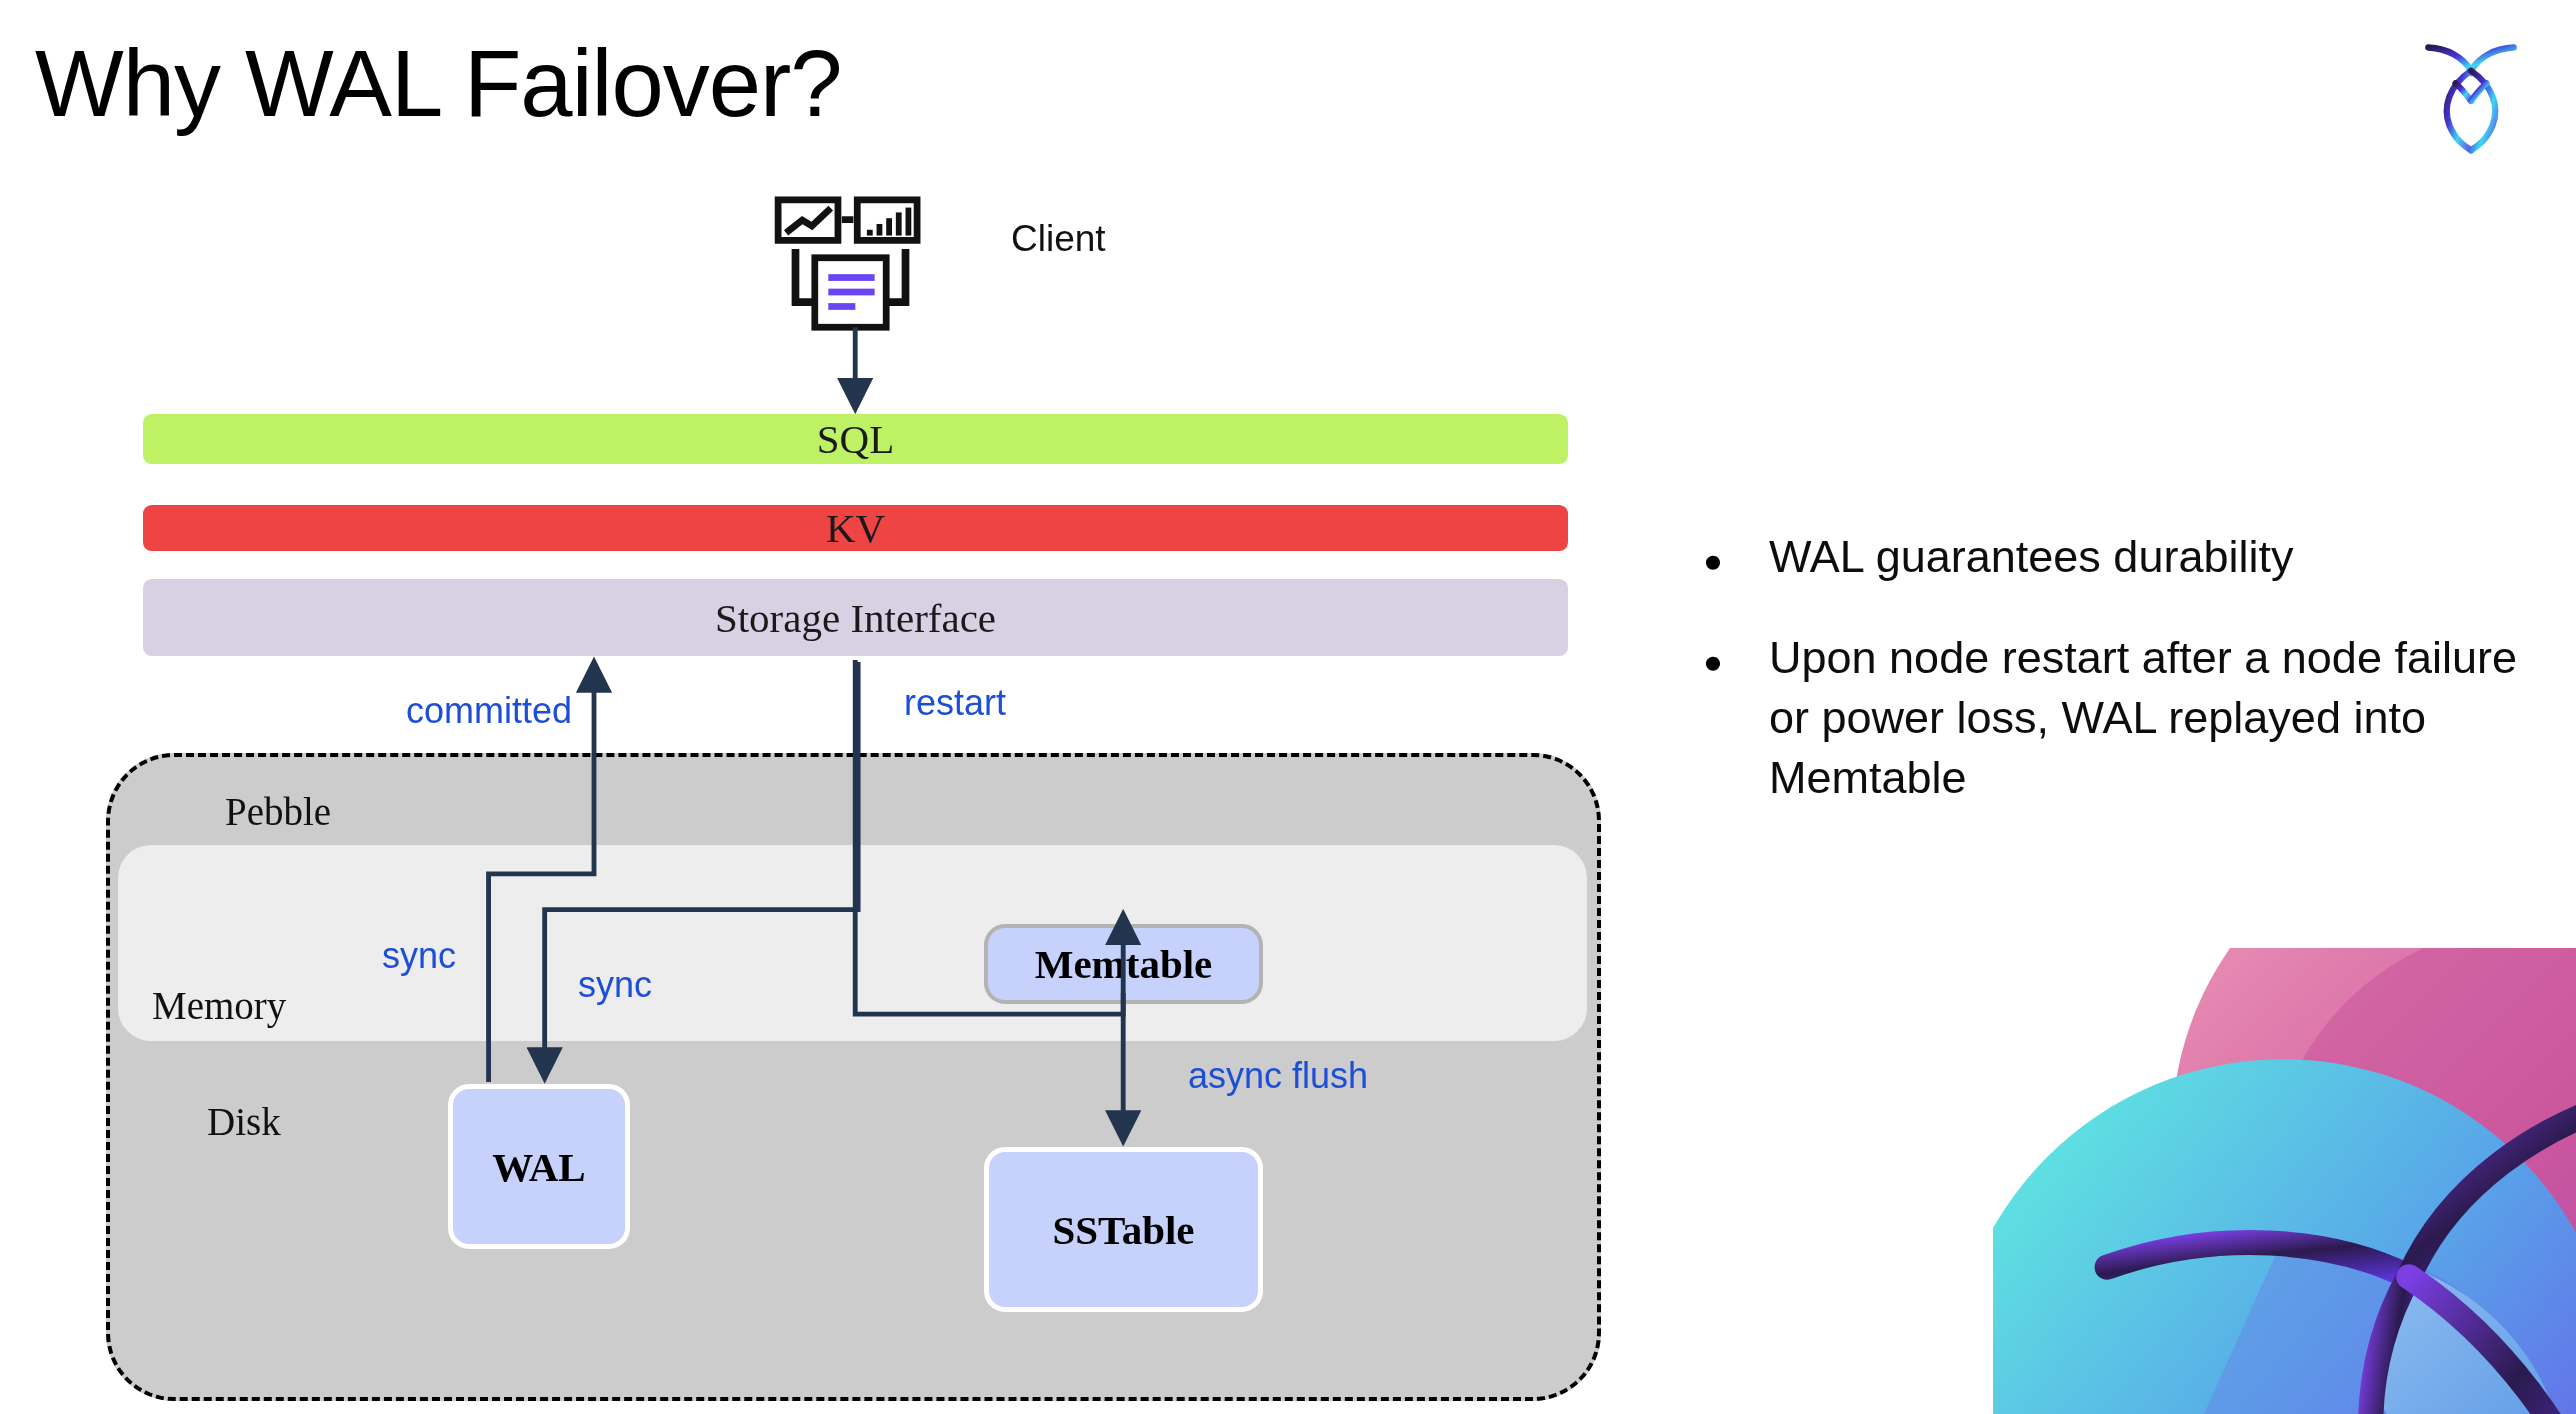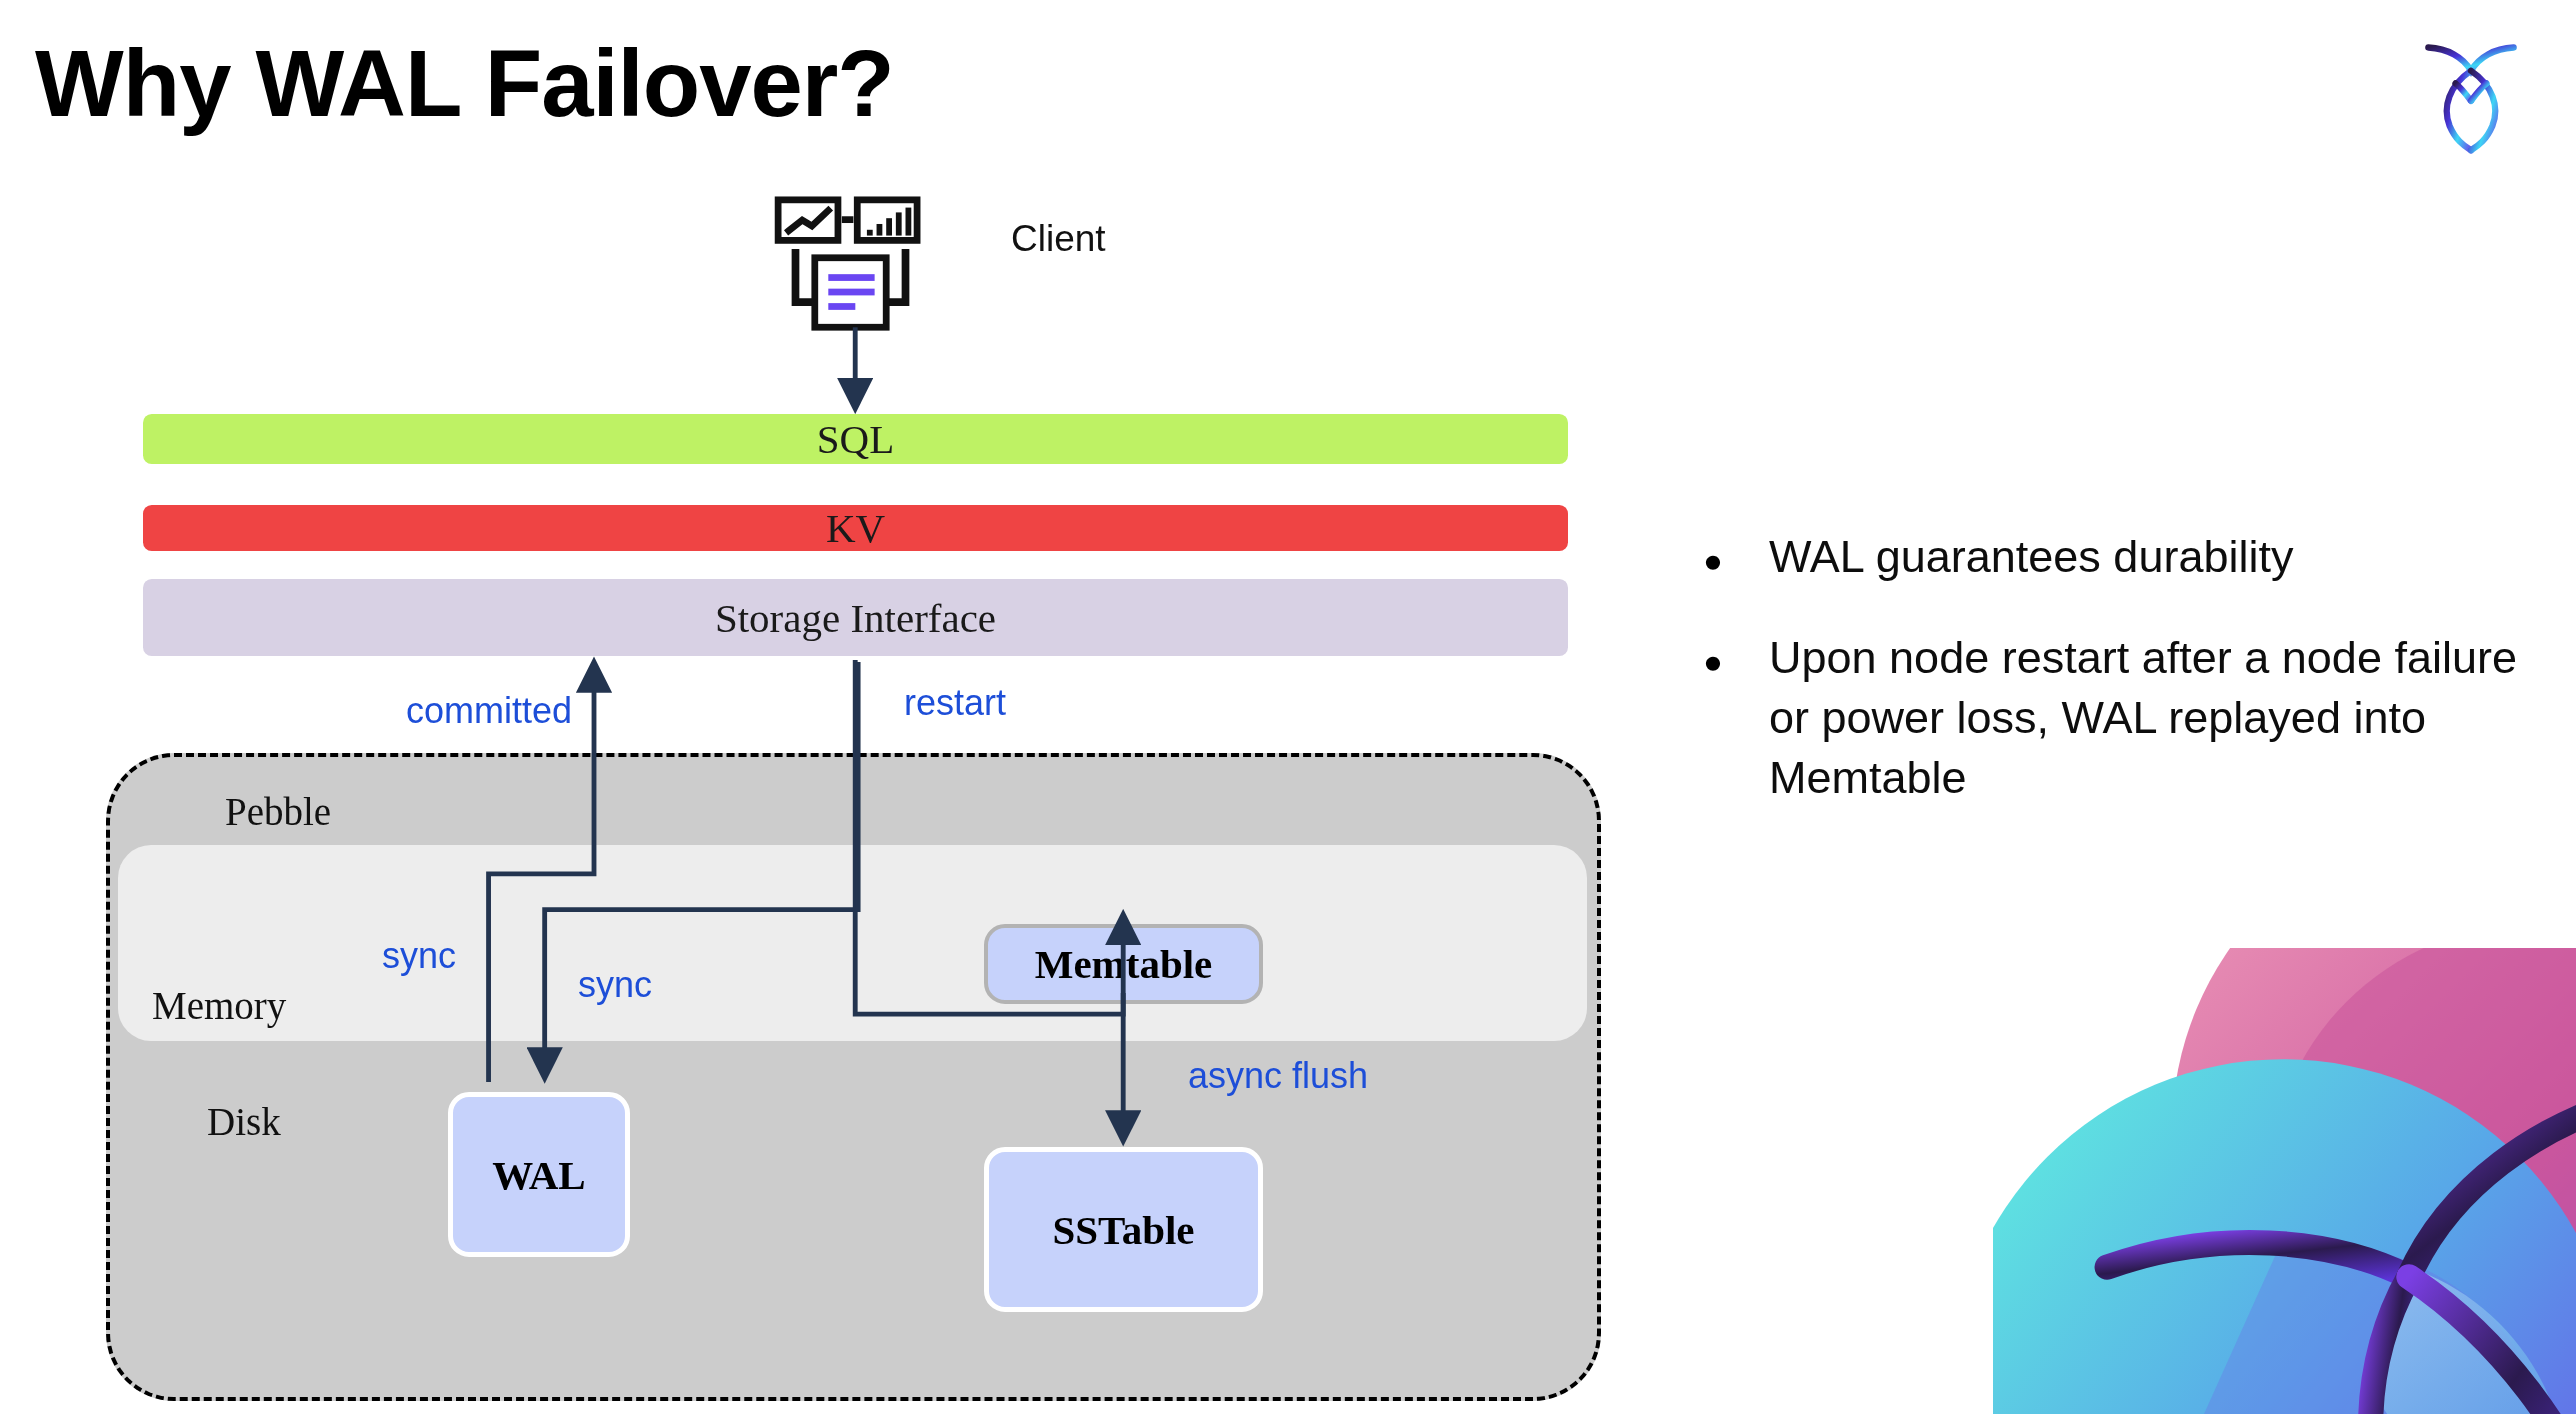--- a/index.html
+++ b/index.html
@@ -25,21 +25,21 @@
     overflow: hidden;
   }
 
   
   #slide-title {
     position: absolute;
     left: 35px;
     top: 35px;
     width: 1355px;
     font-family: "Liberation Sans", sans-serif;
-    font-weight: bold;
+    font-weight: normal;
     font-size: 94px;
     line-height: 1.05;
     letter-spacing: -1px;
     color: #000000;
     white-space: nowrap;
   }
 
   
   #brand-logo {
     position: absolute;
@@ -151,21 +151,20 @@
   }
   #node-memtable {
     left: 984px; top: 924px;
     width: 279px; height: 80px;
     border: 4.8px solid #B3B3B3;
   }
   #node-wal {
     left: 448px; top: 1084px;
     width: 182px; height: 165px;
     border: 5.8px solid #FFFFFF;
-    margin-top: 8px;
   }
   #node-sstable {
     left: 984px; top: 1147px;
     width: 279px; height: 165px;
     border: 5.8px solid #FFFFFF;
   }
 
   
   .edge-label {
     position: absolute;

